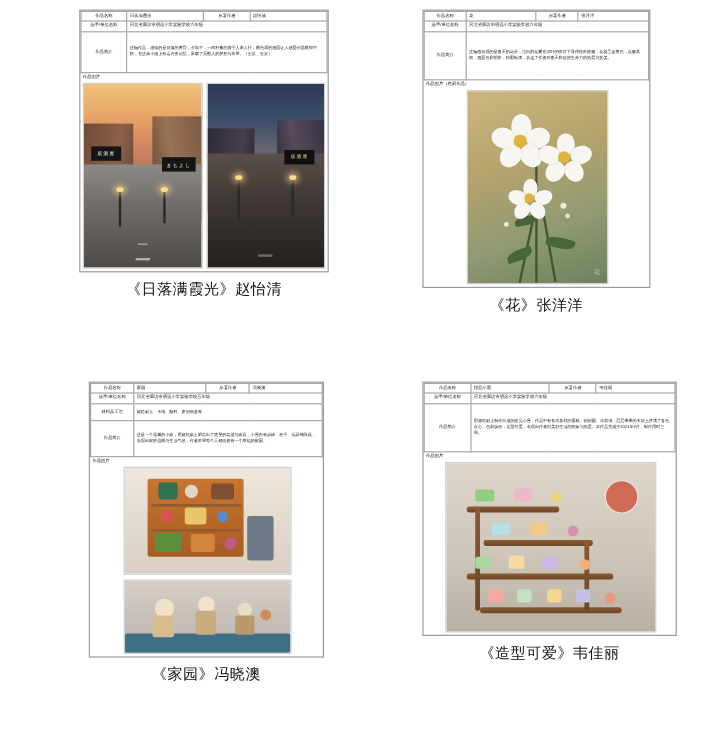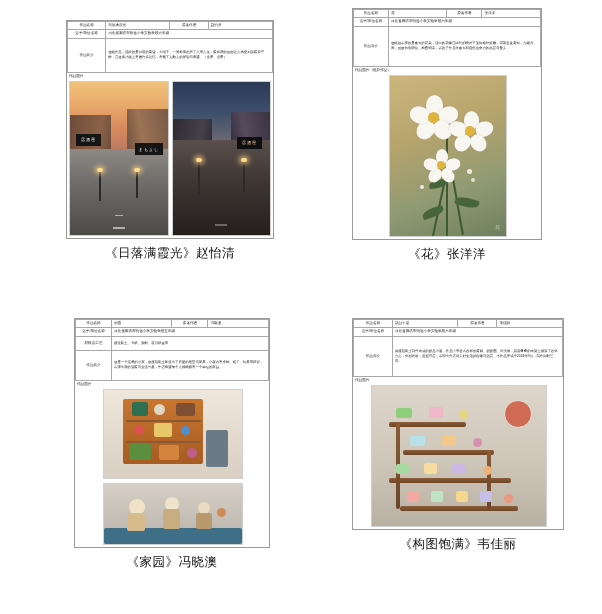--- a/index.html
+++ b/index.html
@@ -68,21 +68,21 @@
   .tier{position:absolute;background:linear-gradient(#8a5c36,#6d4526);border-radius:2px;}
   .cake{position:absolute;border-radius:2px;}
   .ball{position:absolute;border-radius:50%;}
   .plate{position:absolute;border-radius:50%;background:#cf6a55;border:1.5px solid #e8e2d8;}
 </style>
 </head>
 <body>
 
 <div class="sheet">
 
-  <div class="cell card" style="left:66px;top:8px;width:208px;margin-top:12px;">
+  <div class="cell card" style="left:66px;top:8px;width:208px;">
     <div class="formbox" style="width:100%;">
       <table class="form">
         <tbody>
             <tr>
           <td class="lbl" style="width:18%">作品名称</td>
           <td class="val" style="width:32%">日落满霞光</td>
           <td class="lbl" style="width:18%">原著作者</td>
           <td class="val" style="width:32%">赵怡清</td>
         </tr>
         <tr>
@@ -301,16 +301,16 @@
           <div class="cake" style="left:46%;top:56%;width:13px;height:10px;background:#cdb7e5;"></div>
           <div class="ball" style="left:64%;top:57%;width:9px;height:9px;background:#efb07a;"></div>
           <div class="cake" style="left:20%;top:75%;width:12px;height:11px;background:#f3a8a0;"></div>
           <div class="cake" style="left:34%;top:75%;width:12px;height:11px;background:#bfe3c4;"></div>
           <div class="cake" style="left:48%;top:75%;width:12px;height:11px;background:#f6d78d;"></div>
           <div class="cake" style="left:62%;top:75%;width:12px;height:11px;background:#c6c0e8;"></div>
           <div class="ball" style="left:76%;top:77%;width:9px;height:9px;background:#e99a7e;"></div>
         </div>
       </div>
     </div>
-    <div class="caption">《构图饱满》韦佳丽</div>
+    <div class="caption">《造型可爱》韦佳丽</div>
   </div>
 
 </div>
 
 </body></html>

